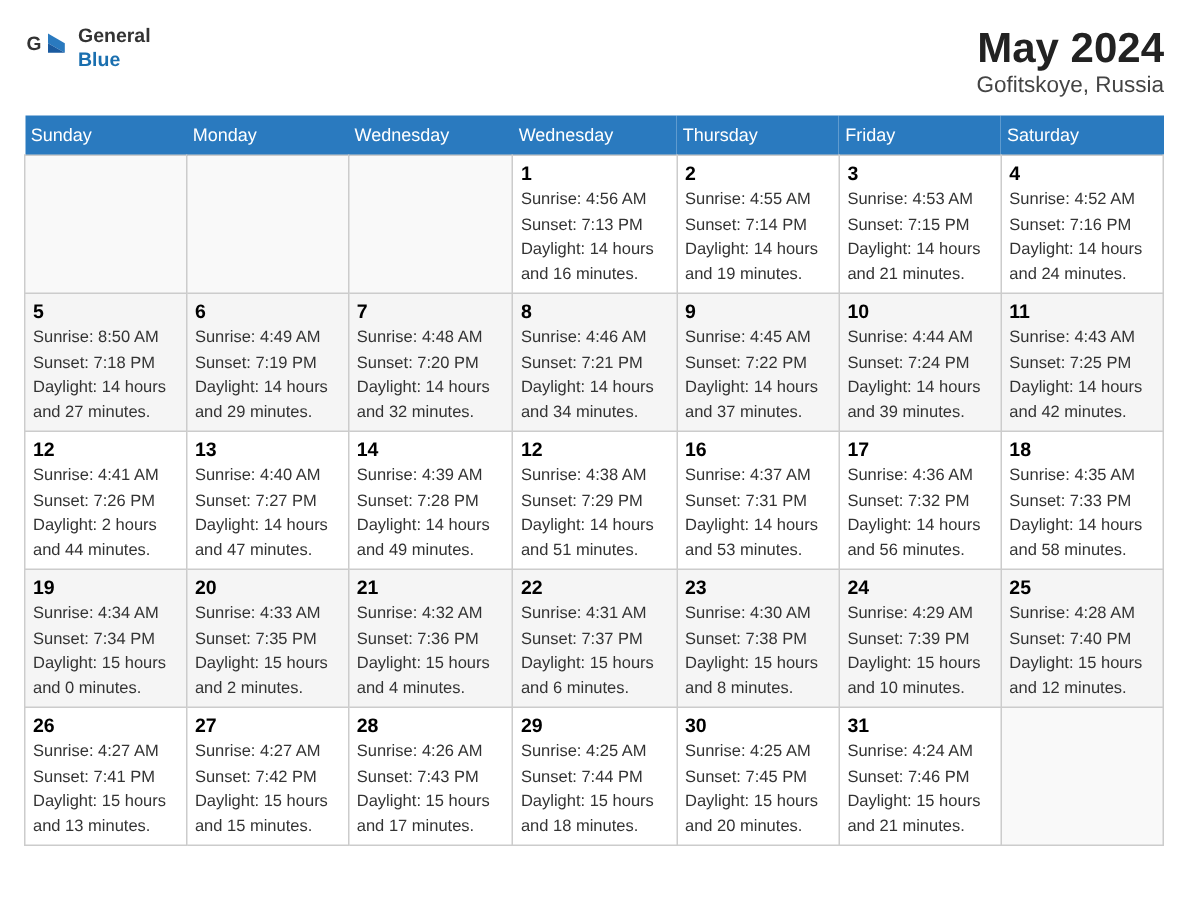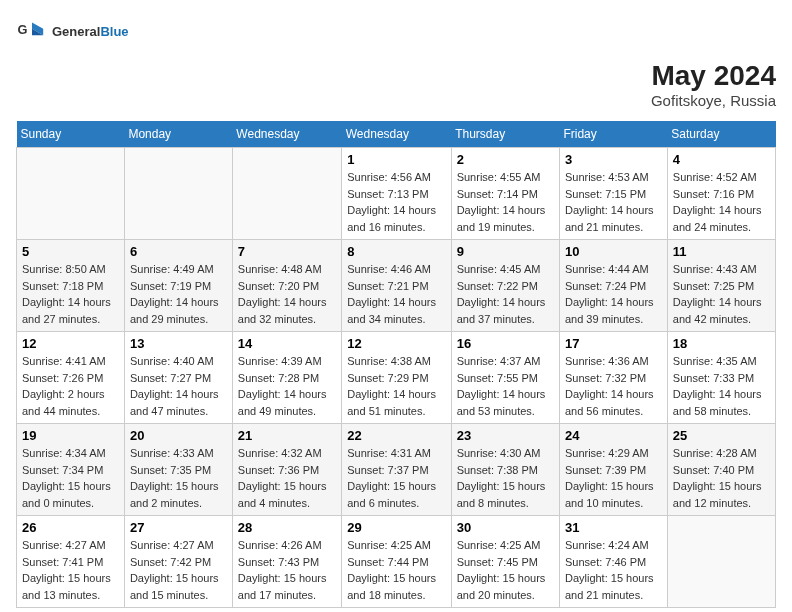--- a/index.html
+++ b/index.html
@@ -16,34 +16,33 @@
       align-items: flex-start;
       margin-bottom: 12px;
     }
     .logo {
       display: flex;
       align-items: center;
       gap: 4px;
     }
     .logo-text {
       display: flex;
-      flex-direction: row;
+      flex-direction: column;
       font-size: 13px;
       font-weight: bold;
       line-height: 1.2;
     }
     .logo-text .general { color: #333; }
     .logo-text .blue { color: #1a6faf; }
     .logo-icon {
       width: 32px;
       height: 32px;
     }
     .title-block {
       text-align: right;
-      margin-top: 44px;
     }
     .month-year {
       font-size: 28px;
       font-weight: bold;
       color: #222;
     }
     .location {
       font-size: 15px;
       color: #444;
     }
@@ -247,21 +246,21 @@
         <div class="day-info">
           <span>Sunrise: 4:38 AM</span><br>
           <span>Sunset: 7:29 PM</span><br>
           <span>Daylight: 14 hours and 51 minutes.</span>
         </div>
       </td>
         <td>
         <span class="day-number">16</span>
         <div class="day-info">
           <span>Sunrise: 4:37 AM</span><br>
-          <span>Sunset: 7:55 PM</span><br>
+          <span>Sunset: 7:31 PM</span><br>
           <span>Daylight: 14 hours and 53 minutes.</span>
         </div>
       </td>
         <td>
         <span class="day-number">17</span>
         <div class="day-info">
           <span>Sunrise: 4:36 AM</span><br>
           <span>Sunset: 7:32 PM</span><br>
           <span>Daylight: 14 hours and 56 minutes.</span>
         </div>

